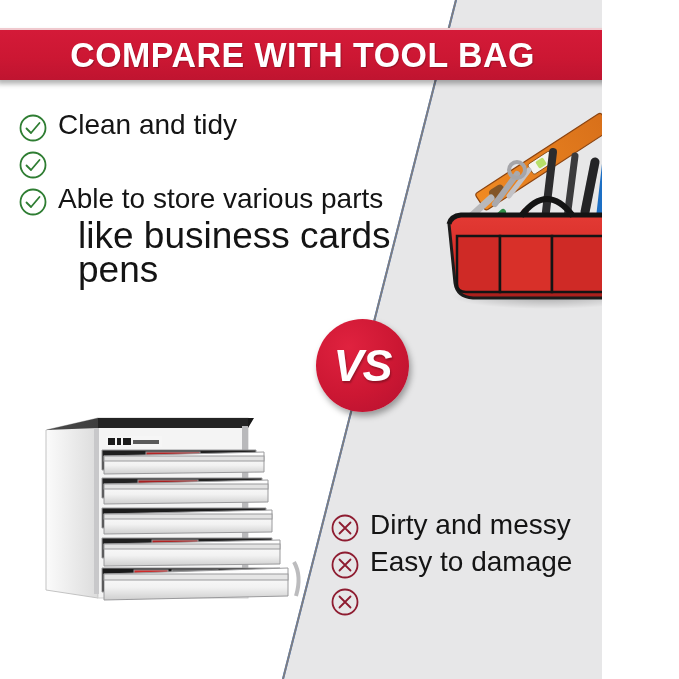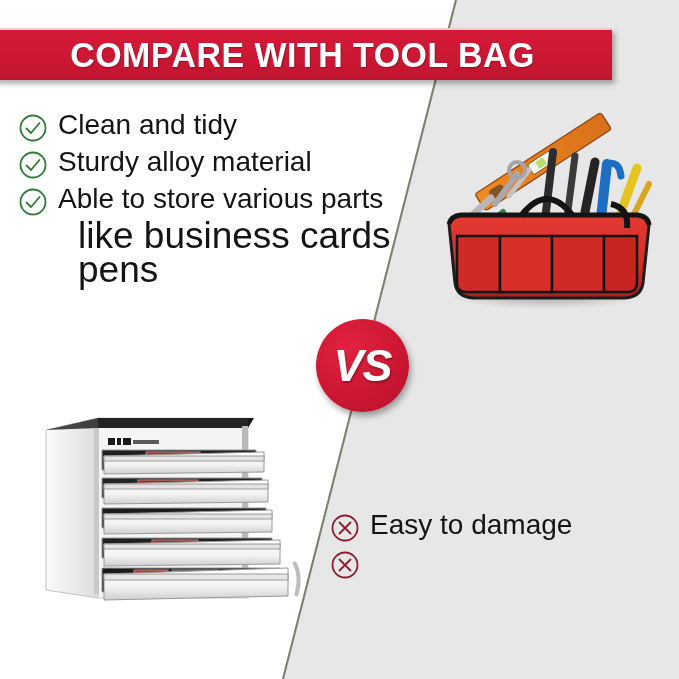--- a/index.html
+++ b/index.html
@@ -2,21 +2,21 @@
 <html><head>
 <meta charset="utf-8">
 <style>
   html,body{margin:0;padding:0;}
   body{
     width:679px;height:679px;
     background:#ffffff;
     font-family:"Liberation Sans", sans-serif;
     overflow:hidden;
   }
-  #stage{position:relative;width:679px;height:679px;overflow:hidden;background:#bef264;}
+  #stage{position:relative;width:602px;height:679px;overflow:hidden;background:#3b82f6;}
 
   
   .panel{position:absolute;inset:0;}
   .panel-left{background:#ffffff;
     clip-path:polygon(0 0, 455px 0, 282px 679px, 0 679px);}
   .panel-right{background:#e7e7e8;
     clip-path:polygon(457px 0, 679px 0, 679px 679px, 284px 679px);}
   .divider{position:absolute;left:0;top:0;width:679px;height:679px;pointer-events:none;}
 
   
@@ -216,49 +216,55 @@
         <path d="M8.5 15.5 L13 20 L21.5 10" fill="none" stroke="#2e7d32" stroke-width="1.8" stroke-linecap="round" stroke-linejoin="round"></path>
       </svg>
       <span class="txt">Clean and tidy</span>
     </div>
 
     <div class="row">
       <svg class="ico" viewBox="0 0 30 30">
         <circle cx="15" cy="15" r="12.5" fill="none" stroke="#2e7d32" stroke-width="1.8"></circle>
         <path d="M8.5 15.5 L13 20 L21.5 10" fill="none" stroke="#2e7d32" stroke-width="1.8" stroke-linecap="round" stroke-linejoin="round"></path>
       </svg>
-      <span class="txt">Sturdy alloy material</span>
     </div>
 
     <div class="row">
       <svg class="ico" viewBox="0 0 30 30">
         <circle cx="15" cy="15" r="12.5" fill="none" stroke="#2e7d32" stroke-width="1.8"></circle>
         <path d="M8.5 15.5 L13 20 L21.5 10" fill="none" stroke="#2e7d32" stroke-width="1.8" stroke-linecap="round" stroke-linejoin="round"></path>
       </svg>
       <span class="txt">Able to store various parts</span>
     </div>
     <div class="cont-line">like business cards pens</div>
   </div>
 
   <div class="list list-cons">
 
-
     <div class="row">
       <svg class="ico" viewBox="0 0 30 30">
         <circle cx="15" cy="15" r="12.5" fill="none" stroke="#8e1c30" stroke-width="1.8"></circle>
         <path d="M9.5 9.5 L20.5 20.5 M20.5 9.5 L9.5 20.5" fill="none" stroke="#8e1c30" stroke-width="1.8" stroke-linecap="round"></path>
       </svg>
-      <span class="txt">Easy to damage</span>
+      <span class="txt">Dirty and messy</span>
     </div>
 
     <div class="row">
       <svg class="ico" viewBox="0 0 30 30">
         <circle cx="15" cy="15" r="12.5" fill="none" stroke="#8e1c30" stroke-width="1.8"></circle>
         <path d="M9.5 9.5 L20.5 20.5 M20.5 9.5 L9.5 20.5" fill="none" stroke="#8e1c30" stroke-width="1.8" stroke-linecap="round"></path>
       </svg>
+      <span class="txt">Easy to damage</span>
+    </div>
+
+    <div class="row">
+      <svg class="ico" viewBox="0 0 30 30">
+        <circle cx="15" cy="15" r="12.5" fill="none" stroke="#8e1c30" stroke-width="1.8"></circle>
+        <path d="M9.5 9.5 L20.5 20.5 M20.5 9.5 L9.5 20.5" fill="none" stroke="#8e1c30" stroke-width="1.8" stroke-linecap="round"></path>
+      </svg>
     </div>
   </div>
 
   <div class="vs-badge">
     <span class="vs-text">VS</span>
   </div>
 
 </div>
 
 </body></html>

